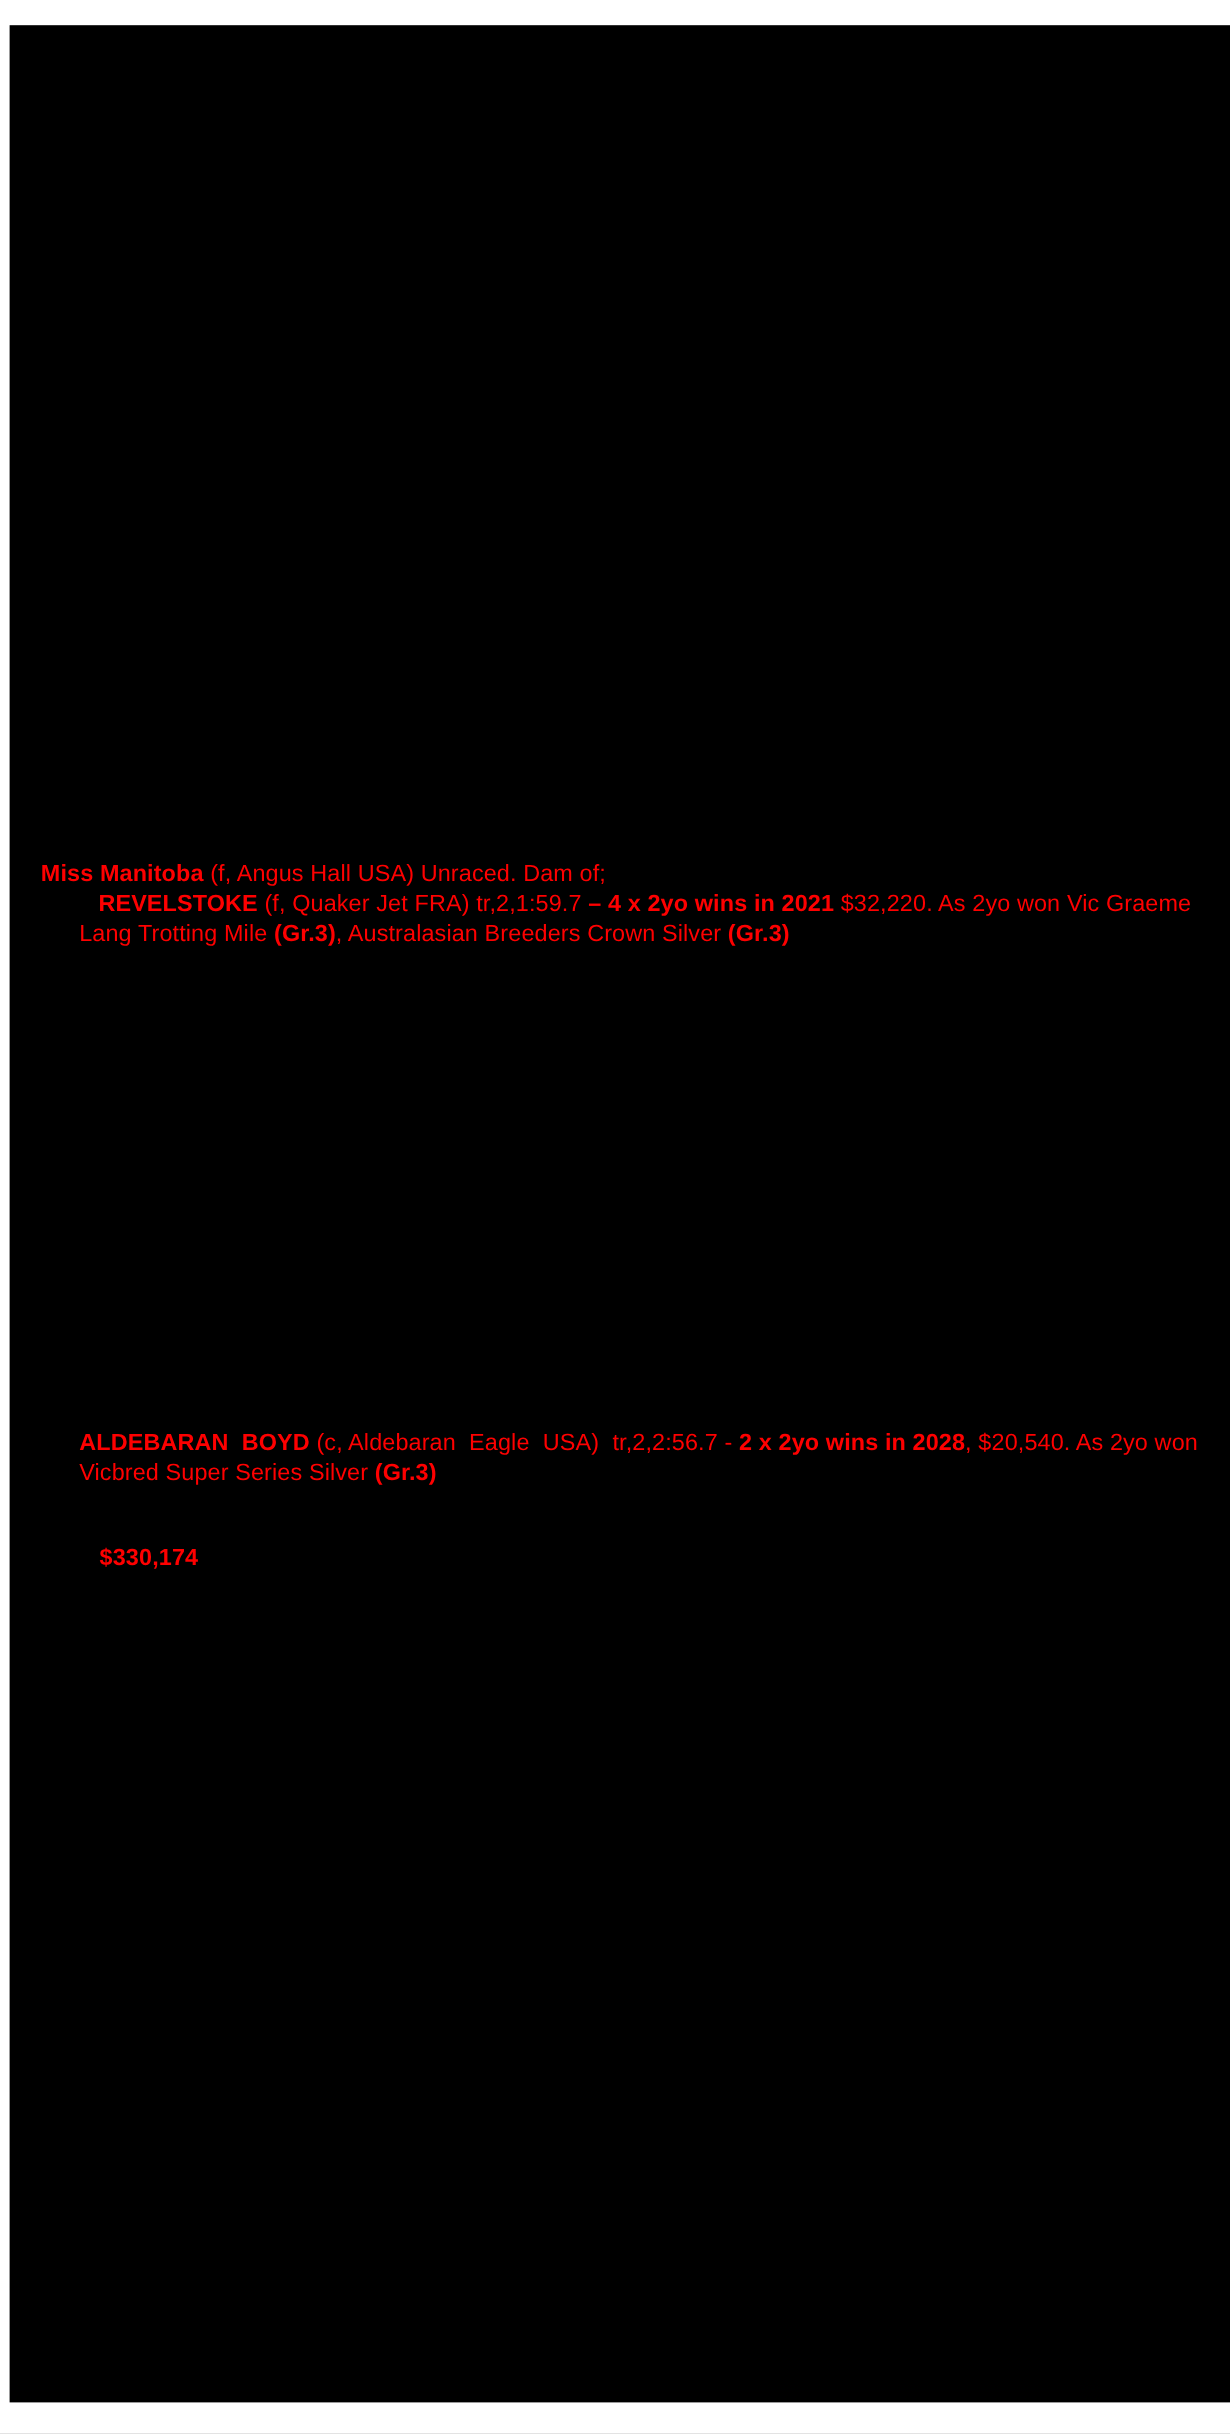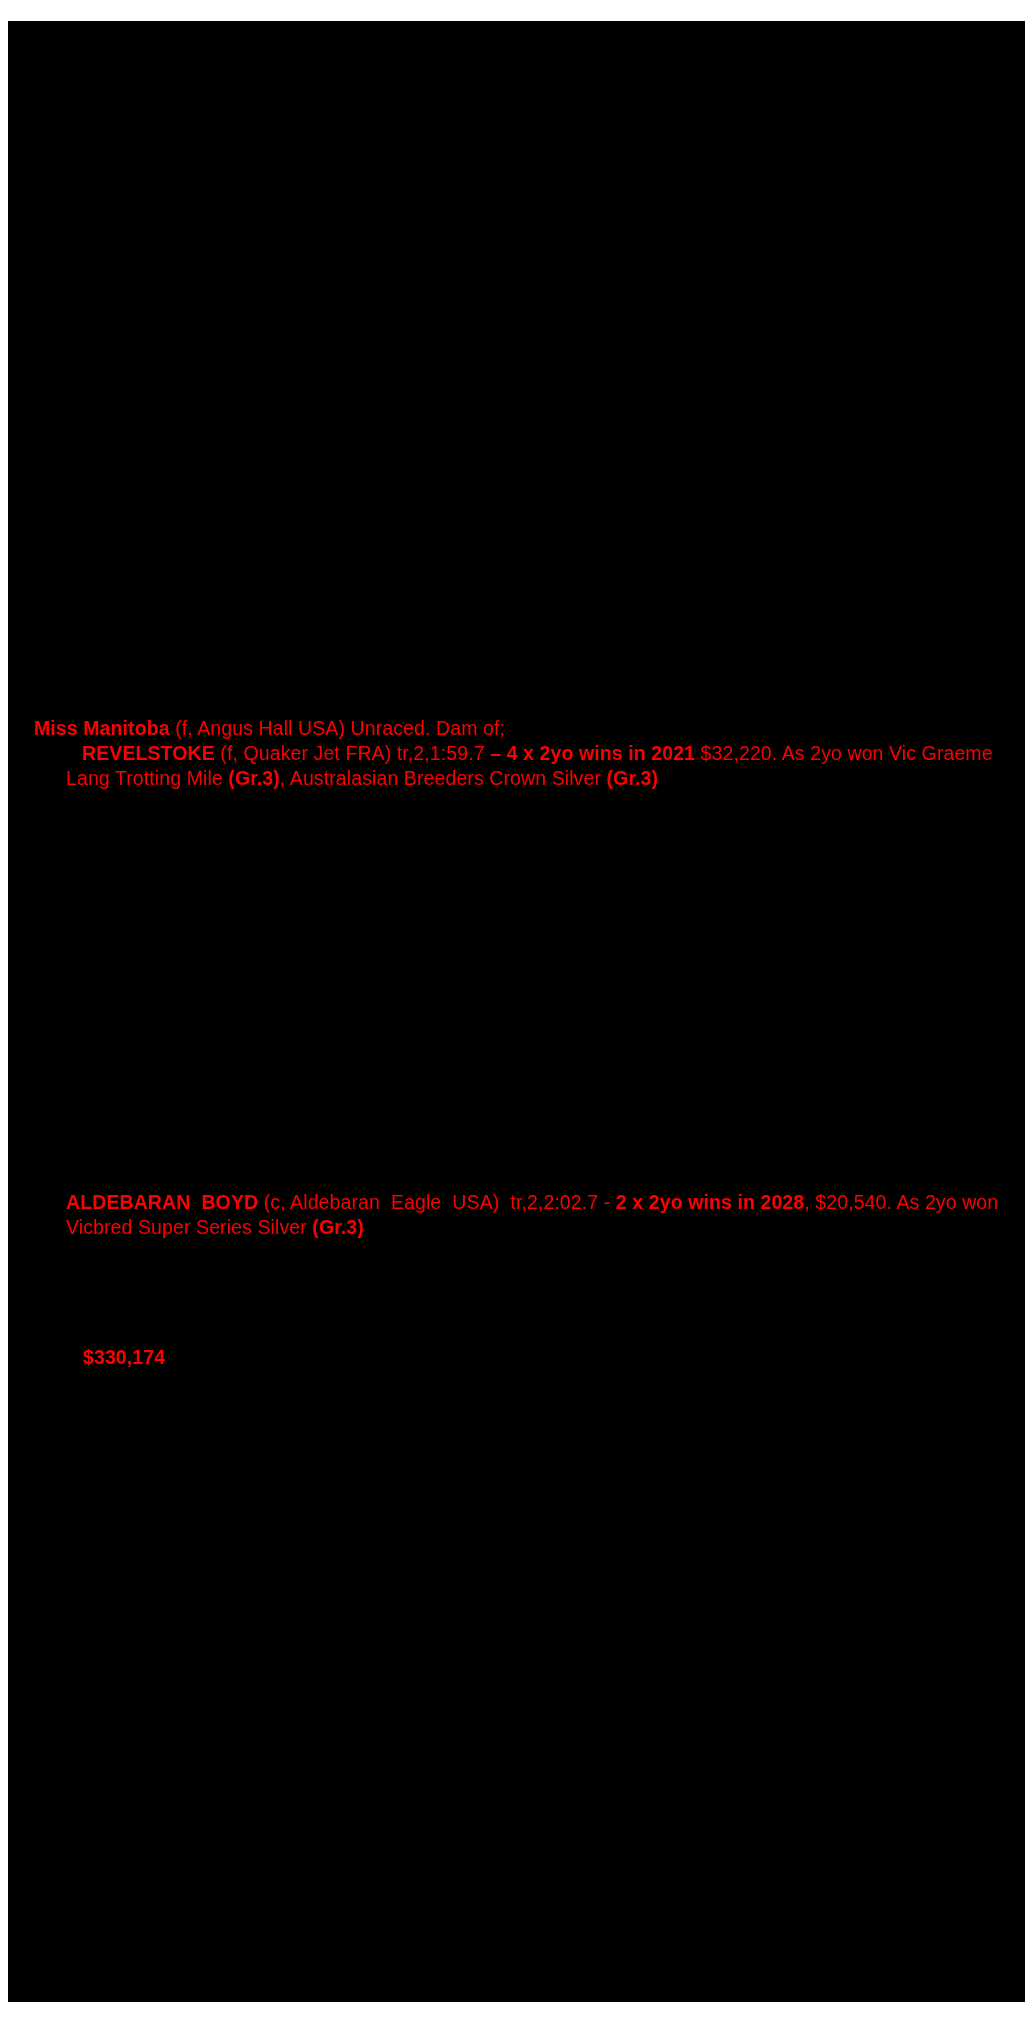--- a/index.html
+++ b/index.html
@@ -50,35 +50,35 @@
   }
   
   #block-aldebaran {
     left: 58px;
     top: 1149px;
     width: 935px;
   }
   
   #block-earnings {
     left: 75px;
-    top: 1304px;
+    top: 1245px;
   }
   
   #block-award {
     left: 427px;
     top: 1281px;
   }
 </style>
 </head>
 <body>
 
 <div id="page">
   <div class="page-canvas">
 
     <p class="txt" id="block-miss-manitoba"><span class="bold">Miss Manitoba</span><span> (f, Angus Hall USA) Unraced. Dam of;</span><span class="indent"><span class="bold">REVELSTOKE</span><span> (f, Quaker Jet FRA) tr,2,1:59.7 </span><span class="bold">– 4 x 2yo wins in 2021</span><span> $32,220. As 2yo won Vic Graeme Lang Trotting Mile </span><span class="bold">(Gr.3)</span><span>, Australasian Breeders Crown Silver </span><span class="bold">(Gr.3)</span></span></p>
 
-    <p class="txt" id="block-aldebaran"><span class="bold">ALDEBARAN  BOYD</span><span> (c, Aldebaran  Eagle  USA)  tr,2,2:02.7 - </span><span class="bold">2 x 2yo wins in 2028</span><span>, $20,540. As 2yo won Vicbred Super Series Silver </span><span class="bold">(Gr.3)</span></p>
+    <p class="txt" id="block-aldebaran"><span class="bold">ALDEBARAN  BOYD</span><span> (c, Aldebaran  Eagle  USA)  tr,2,2:56.7 - </span><span class="bold">2 x 2yo wins in 2028</span><span>, $20,540. As 2yo won Vicbred Super Series Silver </span><span class="bold">(Gr.3)</span></p>
 
     <p class="txt bold" id="block-earnings">$330,174</p>
 
 
   </div>
 </div>
 
 </body></html>

